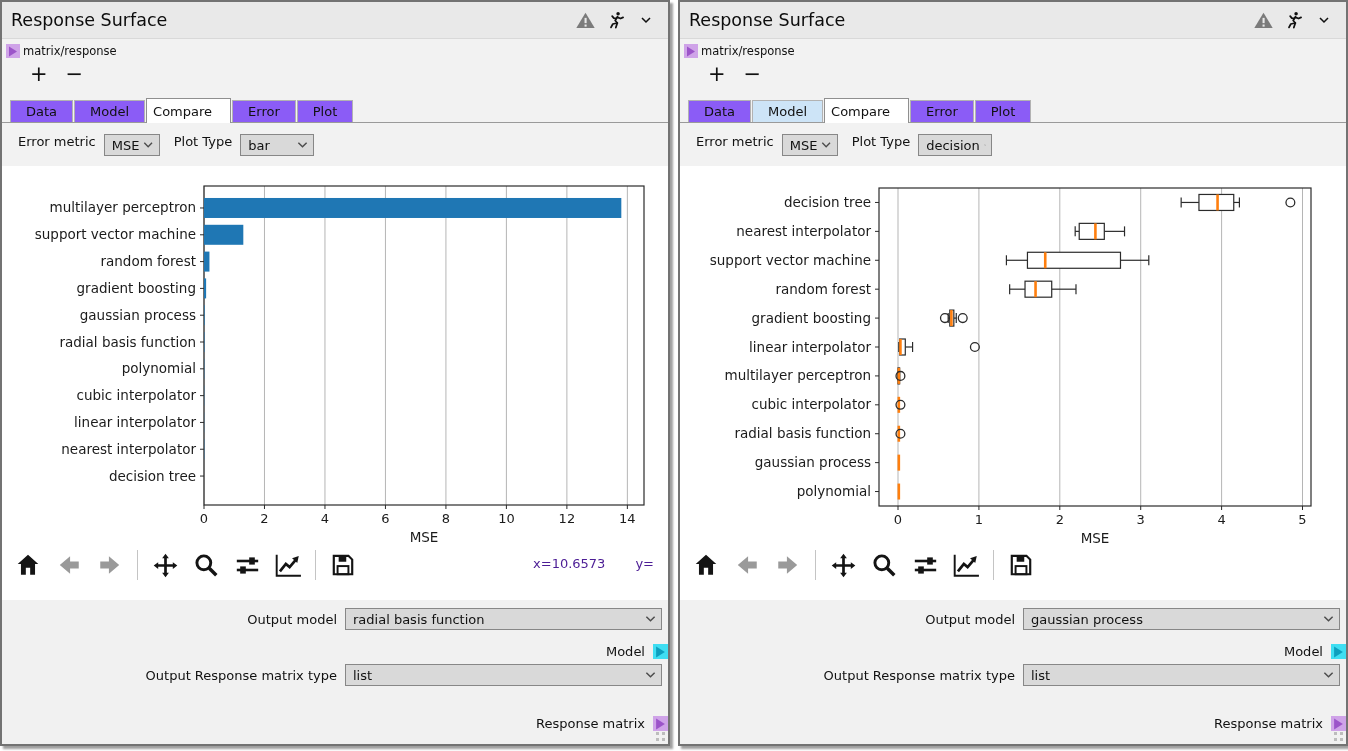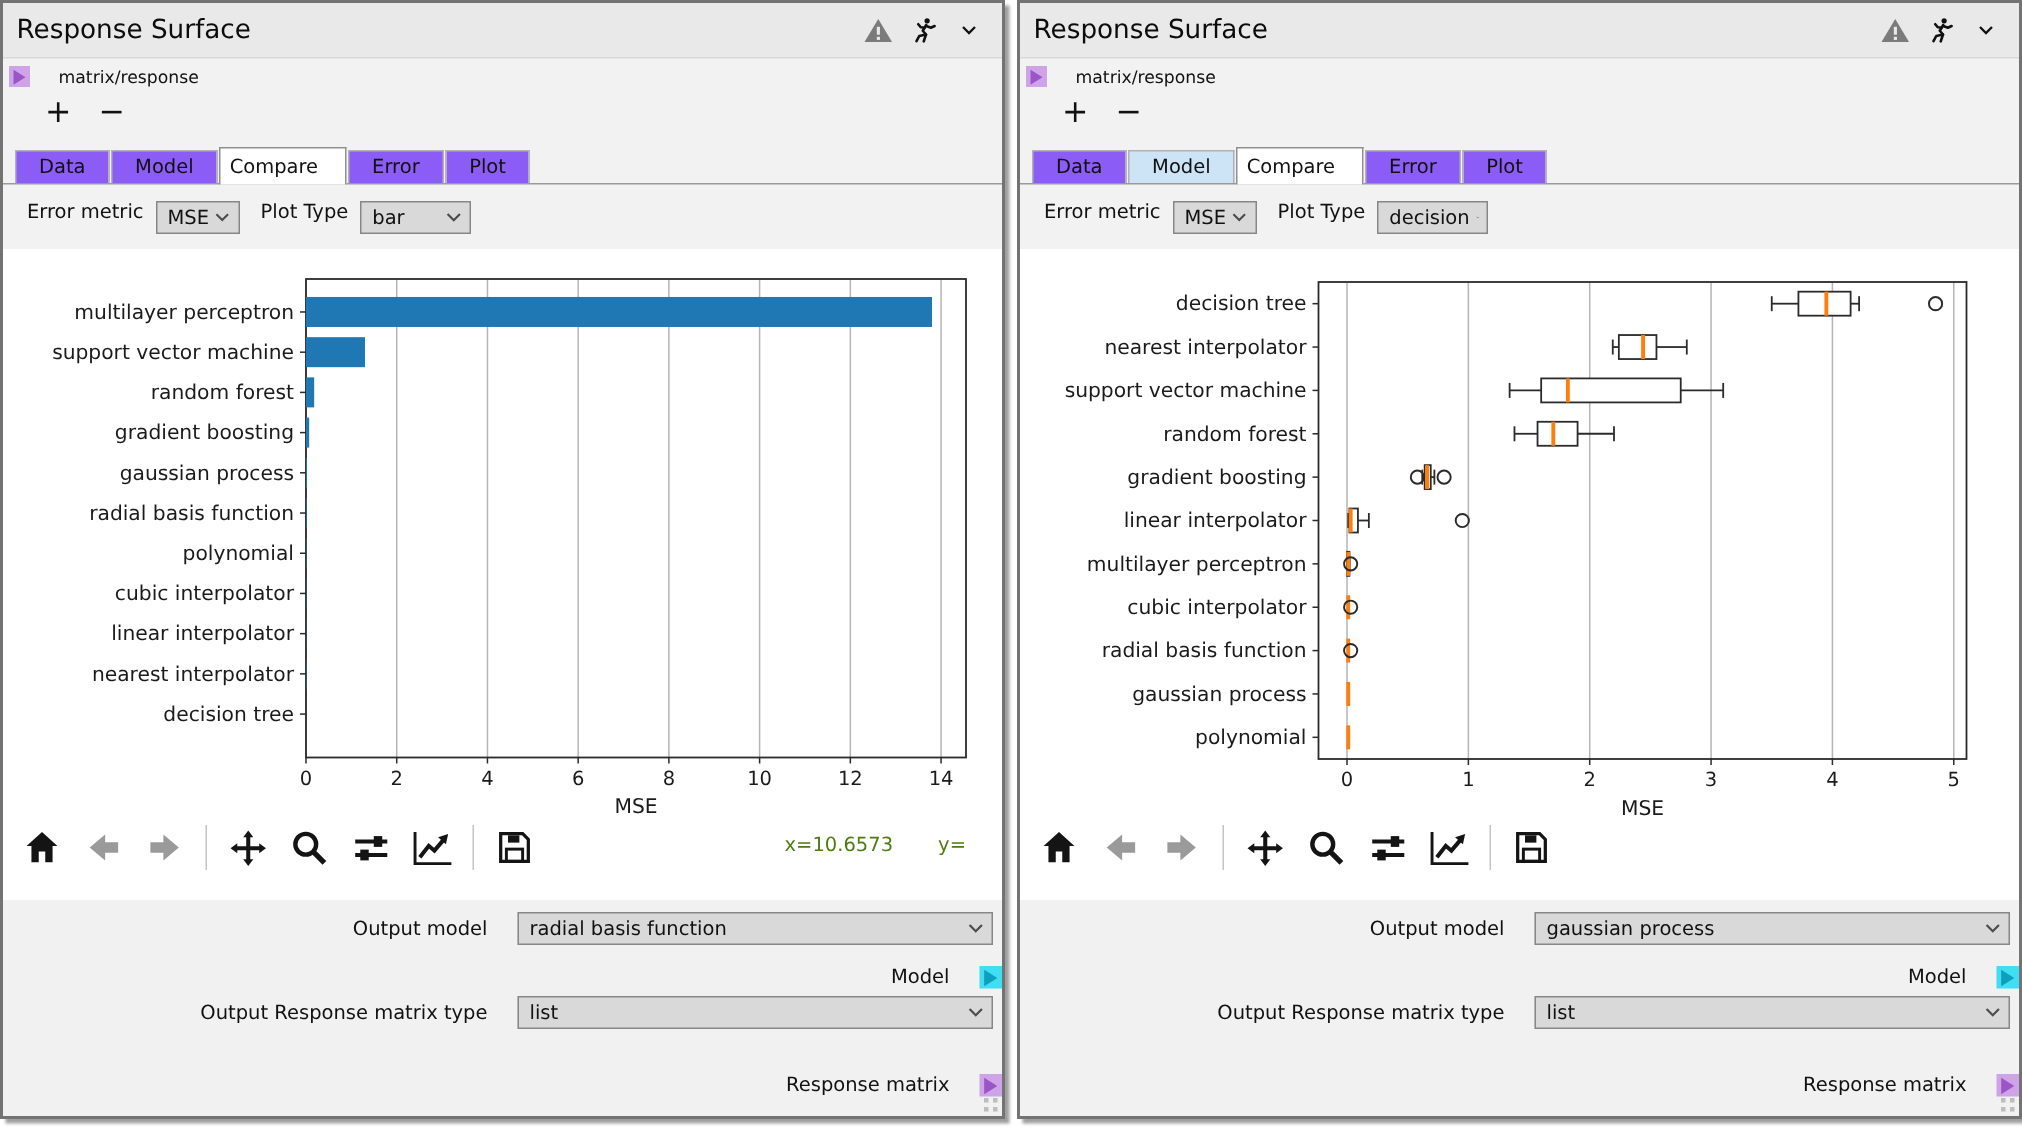--- a/index.html
+++ b/index.html
@@ -4,21 +4,21 @@
 <style>
   html,body{margin:0;padding:0;background:#ffffff;width:1348px;height:751px;overflow:hidden;
     font-family:"DejaVu Sans","Liberation Sans",sans-serif;-webkit-font-smoothing:antialiased;}
   .window{position:absolute;top:0;width:666px;height:742px;background:#f2f2f2;
     border:2px solid #737373;box-shadow:3px 3px 2px rgba(80,80,80,.55);}
   .w0{left:0;} .w1{left:678px;}
   .titlebar{position:absolute;left:0;top:0;right:0;height:36px;background:#e9e9e9;
     border-bottom:1px solid #d9d9d9;display:flex;align-items:center;}
   .title{font-size:17.5px;color:#0c0c0c;padding-left:9px;flex:1;}
   .tb-icons{display:flex;align-items:center;gap:10px;padding-right:12px;}
-  .crumbrow{position:absolute;left:4px;top:42px;display:flex;align-items:center;gap:19px;}
+  .crumbrow{position:absolute;left:4px;top:42px;display:flex;align-items:center;gap:3px;}
   .crumb{font-size:11.5px;color:#111;}
   .port{width:15px;height:15px;display:inline-flex;align-items:center;justify-content:center;}
   .port.purple{background:#cfa3e8;} .port.cyan{background:#3fdef2;}
   .port.small{width:14px;height:14px;}
   .pmrow{position:absolute;left:28px;top:62px;display:flex;gap:18px;}
   .pmbtn{font-size:21px;color:#111;background:none;border:none;padding:0;line-height:1;cursor:default;font-family:inherit;}
   .tabbar{position:absolute;left:0;right:0;top:94px;height:26px;display:flex;align-items:flex-end;
     padding-left:8px;border-bottom:1px solid #9a9a9a;}
   .tab{font-size:13px;color:#111;background:#8b5cf6;border:1px solid #b2b2b2;border-bottom:none;
     padding:3px 15px 3px 15px;margin-right:1px;position:relative;}
@@ -26,24 +26,24 @@
   .tab.active{background:#ffffff;border-color:#8f8f8f;padding:5px 18px 4px 6px;margin-bottom:-1px;z-index:2;}
   .controls{position:absolute;left:16px;top:132px;height:26px;display:flex;gap:8px;font-size:13px;color:#111;}
   .combo{display:inline-flex;align-items:center;justify-content:space-between;gap:4px;
     background:#d9d9d9;border:1px solid #878787;height:22px;padding:0 5px 0 7px;font-size:13px;color:#111;box-sizing:border-box;}
   .combo.metric{width:56px;} .combo.ptype{width:74px;}
   .figure{position:absolute;left:0;right:0;top:164px;height:434px;background:#ffffff;}
   .chart{position:absolute;left:0;top:0;}
   .mpl-toolbar{position:absolute;left:12px;top:384px;display:flex;align-items:center;gap:13px;}
   .tool{background:none;border:none;padding:0;width:28px;height:30px;display:flex;align-items:center;justify-content:center;}
   .tsep{width:1px;height:30px;background:#c4c4c4;}
-  .coords{position:absolute;right:24px;top:390px;font-size:13px;color:#4d7c0f;}
+  .coords{position:absolute;right:14px;top:390px;font-size:13px;color:#4c1d95;}
   .coords .cx{margin-right:30px;}
   .lower{position:absolute;left:0;right:0;bottom:0;top:598px;background:#f1f1f1;font-size:13px;color:#111;}
-  .lrow{position:absolute;left:0;right:6px;display:flex;align-items:center;justify-content:flex-end;gap:20px;}
+  .lrow{position:absolute;left:0;right:6px;display:flex;align-items:center;justify-content:flex-end;gap:8px;}
   .row-om{top:8px;} .row-model{top:44px;right:0;} .row-mt{top:64px;text-align:center;} .row-rm{top:116px;right:0;}
   .combo.wide{width:317px;}
   .grip{position:absolute;right:3px;bottom:3px;width:9px;height:9px;
     background:
       linear-gradient(#bdbdbd,#bdbdbd) 0 0/3px 3px no-repeat,
       linear-gradient(#bdbdbd,#bdbdbd) 6px 0/3px 3px no-repeat,
       linear-gradient(#bdbdbd,#bdbdbd) 6px 6px/3px 3px no-repeat,
       linear-gradient(#bdbdbd,#bdbdbd) 0 6px/3px 3px no-repeat;}
 </style>
 </head>

